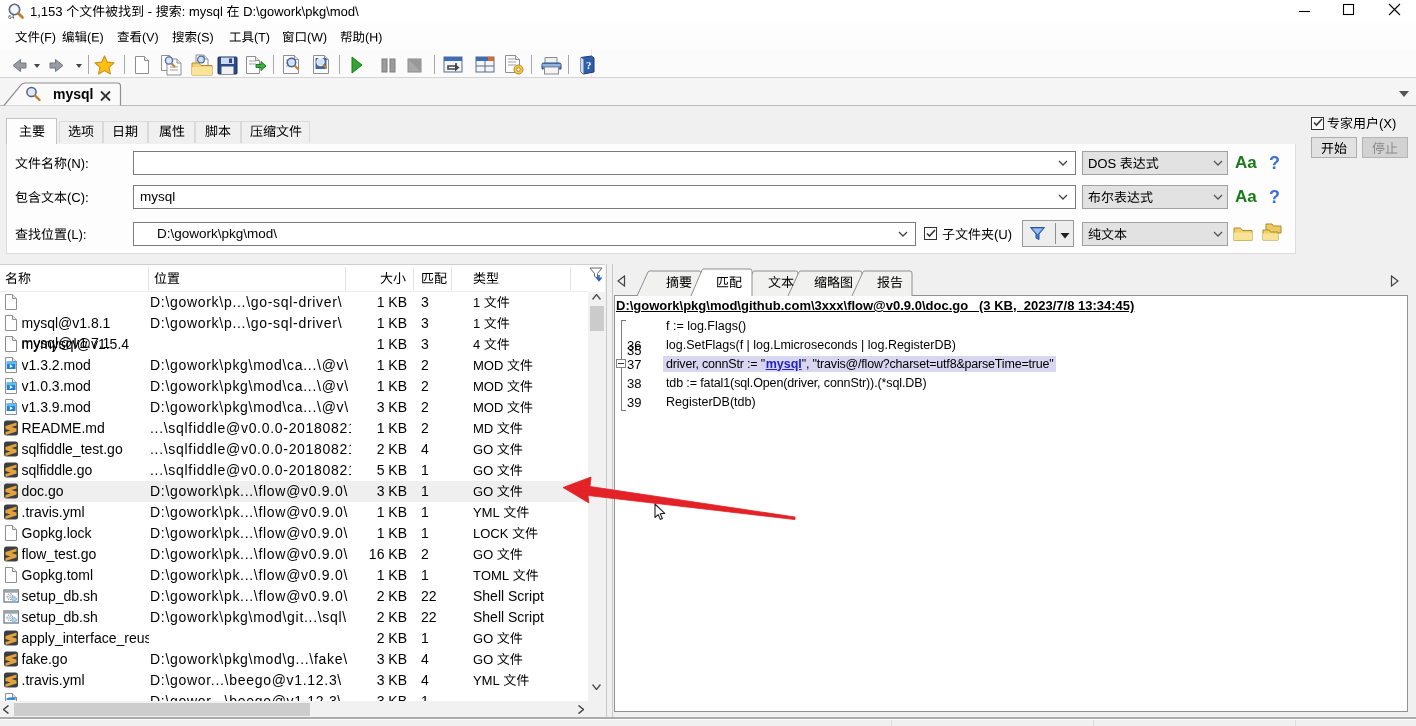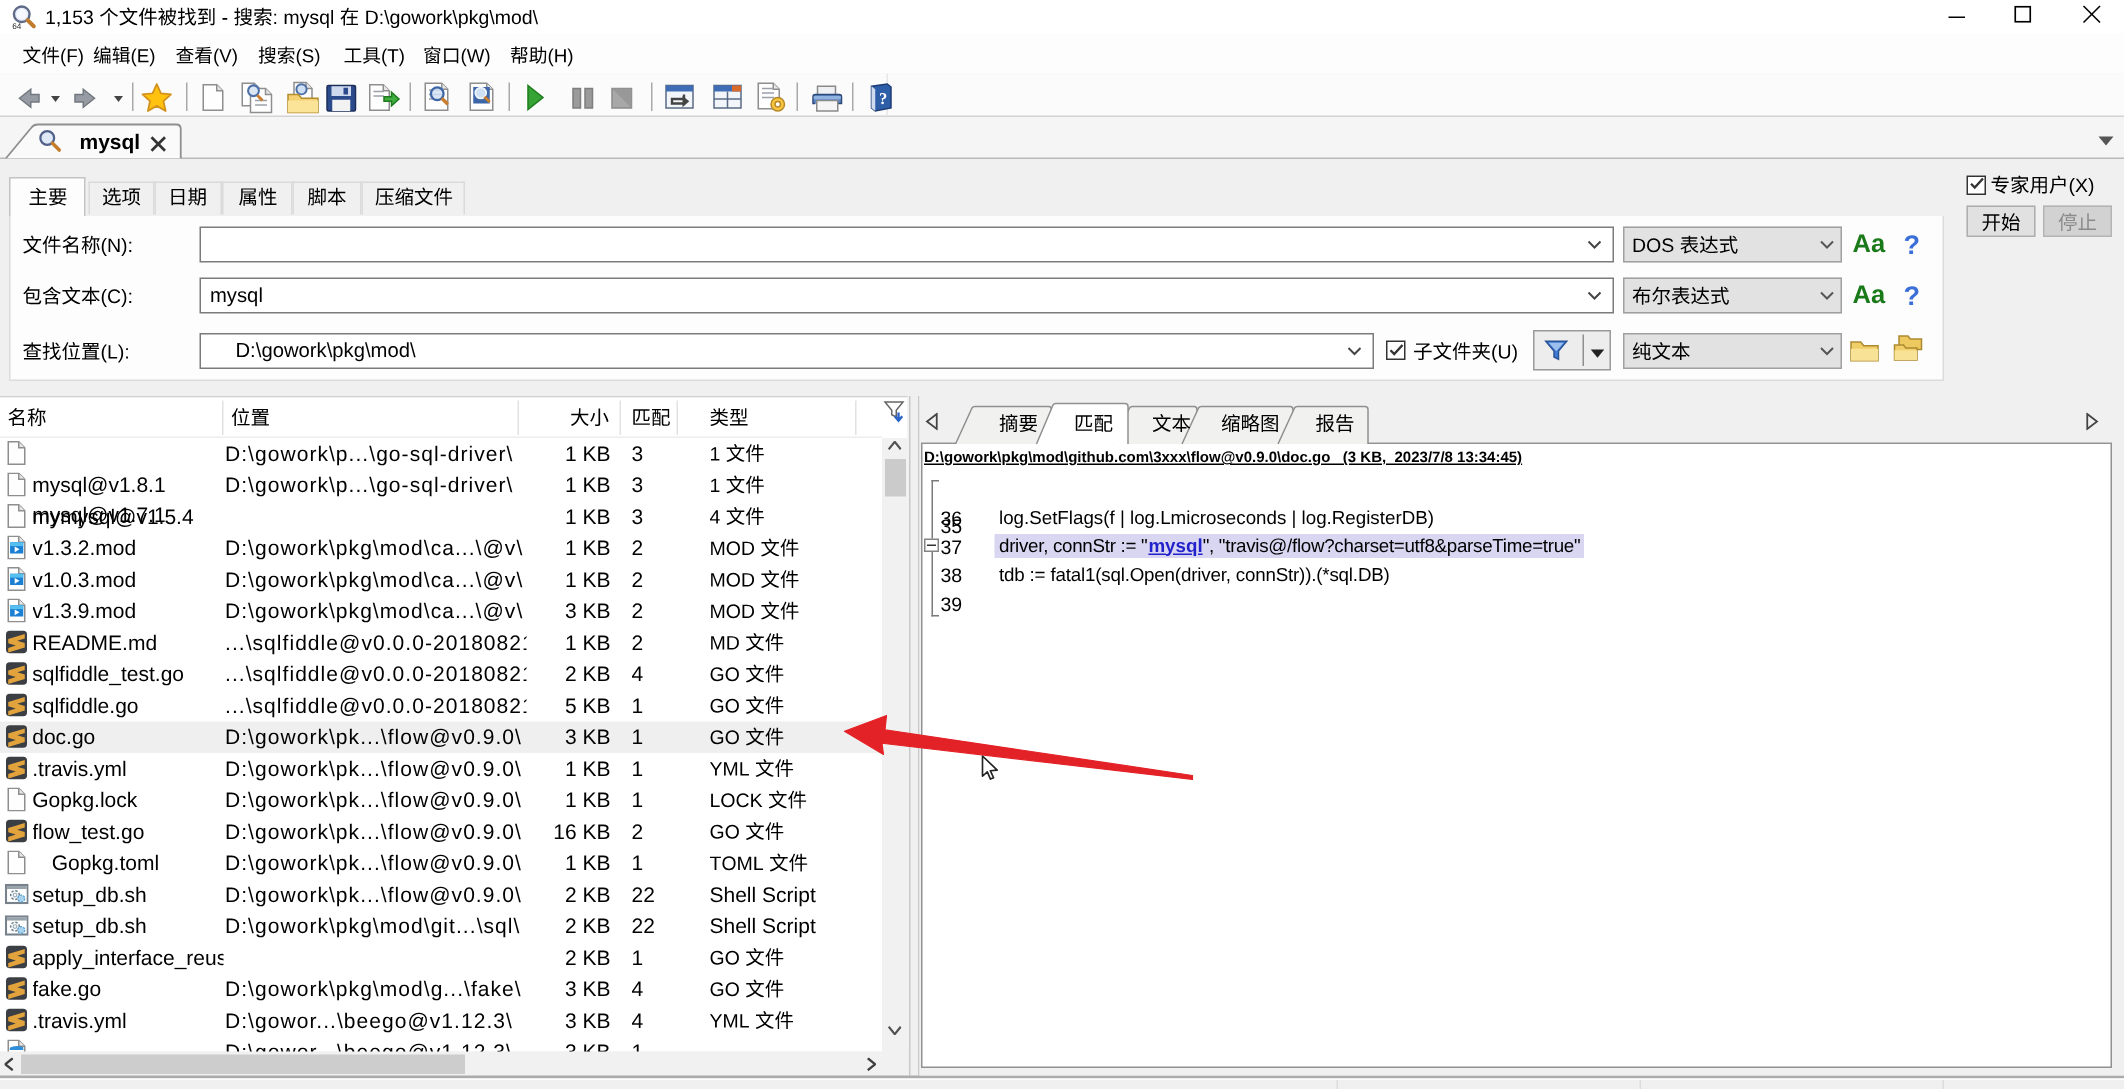--- a/index.html
+++ b/index.html
@@ -468,21 +468,21 @@
     <div style="position:absolute;left:150px;top:544px;width:201px;height:21px;font-size:14px;line-height:21px;color:#000;white-space:pre;letter-spacing:0.7px;overflow:hidden;">D:\gowork\pk...\flow@v0.9.0\</div>
     <div style="position:absolute;left:368.8623046875px;top:544px;width:42.1376953125px;height:21px;font-size:14px;line-height:21px;color:#000;white-space:pre;">16 KB</div>
     <div style="position:absolute;left:421px;top:544px;width:40px;height:21px;font-size:14px;line-height:21px;color:#000;white-space:pre;">2</div>
     <svg style="position:absolute;left:471px;top:546.2px;overflow:visible" width="54" height="17" viewBox="-2 -13.0 54 17">
       <path d="M0.7 -4.5Q0.7 -6.7 1.8 -7.9Q3.0 -9.1 5.1 -9.1Q6.6 -9.1 7.5 -8.6Q8.4 -8.1 8.9 -7.0L7.8 -6.6Q7.4 -7.4 6.7 -7.7Q6.1 -8.1 5.1 -8.1Q3.5 -8.1 2.7 -7.2Q1.9 -6.2 1.9 -4.5Q1.9 -2.8 2.8 -1.8Q3.6 -0.9 5.2 -0.9Q6.0 -0.9 6.8 -1.1Q7.6 -1.4 8.0 -1.8L8.0 -3.5L5.4 -3.5L5.4 -4.5L9.1 -4.5L9.1 -1.4Q8.4 -0.7 7.4 -0.3Q6.4 0.1 5.2 0.1Q3.8 0.1 2.7 -0.4Q1.7 -1.0 1.2 -2.0Q0.7 -3.1 0.7 -4.5ZM19.6 -4.5Q19.6 -3.1 19.1 -2.1Q18.5 -1.0 17.5 -0.4Q16.5 0.1 15.2 0.1Q13.8 0.1 12.8 -0.4Q11.8 -1.0 11.3 -2.0Q10.7 -3.1 10.7 -4.5Q10.7 -6.7 11.9 -7.9Q13.1 -9.1 15.2 -9.1Q16.5 -9.1 17.5 -8.5Q18.5 -8.0 19.1 -7.0Q19.6 -5.9 19.6 -4.5ZM18.4 -4.5Q18.4 -6.2 17.5 -7.1Q16.7 -8.1 15.2 -8.1Q13.6 -8.1 12.8 -7.1Q12.0 -6.2 12.0 -4.5Q12.0 -2.8 12.8 -1.8Q13.7 -0.9 15.2 -0.9Q16.7 -0.9 17.5 -1.8Q18.4 -2.8 18.4 -4.5ZM29.3 -10.7C29.7 -10.1 30.1 -9.2 30.3 -8.7L31.4 -9.0C31.2 -9.5 30.7 -10.4 30.3 -11.0ZM24.5 -8.6L24.5 -7.7L26.5 -7.7C27.3 -5.7 28.3 -4.0 29.6 -2.6C28.2 -1.4 26.5 -0.5 24.3 0.1C24.5 0.3 24.8 0.8 24.9 1.0C27.1 0.3 28.9 -0.6 30.4 -1.9C31.8 -0.6 33.6 0.4 35.7 0.9C35.9 0.7 36.2 0.3 36.4 0.1C34.3 -0.5 32.6 -1.4 31.1 -2.6C32.4 -4.0 33.4 -5.6 34.2 -7.7L36.2 -7.7L36.2 -8.6ZM30.4 -3.3C29.2 -4.5 28.2 -6.0 27.5 -7.7L33.1 -7.7C32.4 -5.9 31.5 -4.5 30.4 -3.3ZM41.0 -4.4L41.0 -3.5L44.7 -3.5L44.7 1.0L45.7 1.0L45.7 -3.5L49.2 -3.5L49.2 -4.4L45.7 -4.4L45.7 -7.3L48.7 -7.3L48.7 -8.3L45.7 -8.3L45.7 -10.8L44.7 -10.8L44.7 -8.3L42.9 -8.3C43.1 -8.8 43.3 -9.5 43.4 -10.1L42.5 -10.3C42.2 -8.6 41.6 -6.9 40.9 -5.8C41.1 -5.7 41.5 -5.5 41.7 -5.3C42.0 -5.9 42.4 -6.6 42.6 -7.3L44.7 -7.3L44.7 -4.4ZM40.3 -10.9C39.6 -8.9 38.5 -7.0 37.3 -5.7C37.4 -5.5 37.7 -5.0 37.8 -4.7C38.2 -5.2 38.6 -5.7 39.0 -6.2L39.0 1.0L39.9 1.0L39.9 -7.8C40.4 -8.7 40.9 -9.6 41.2 -10.6Z" fill="#000"></path>
     </svg>
     <svg style="position:absolute;left:3px;top:567px" width="16" height="16" viewBox="0 0 16 16">
       <path d="M2.5 0.5 L9.5 0.5 L13.5 4.5 L13.5 15.5 L2.5 15.5 Z" fill="#fefefe" stroke="#8e8e8e" stroke-width="1"></path>
       <path d="M9.5 0.5 L9.5 4.5 L13.5 4.5" fill="#e8e8e8" stroke="#8e8e8e" stroke-width="1"></path>
     </svg>
-    <div style="position:absolute;left:21.5px;top:565px;width:127px;height:21px;font-size:14px;line-height:21px;color:#000;white-space:pre;overflow:hidden;margin-left:13px;">Gopkg.toml</div>
+    <div style="position:absolute;left:21.5px;top:565px;width:127px;height:21px;font-size:14px;line-height:21px;color:#000;white-space:pre;overflow:hidden;">Gopkg.toml</div>
     <div style="position:absolute;left:150px;top:565px;width:201px;height:21px;font-size:14px;line-height:21px;color:#000;white-space:pre;letter-spacing:0.7px;overflow:hidden;">D:\gowork\pk...\flow@v0.9.0\</div>
     <div style="position:absolute;left:376.6484375px;top:565px;width:34.3515625px;height:21px;font-size:14px;line-height:21px;color:#000;white-space:pre;">1 KB</div>
     <div style="position:absolute;left:421px;top:565px;width:40px;height:21px;font-size:14px;line-height:21px;color:#000;white-space:pre;">1</div>
     <svg style="position:absolute;left:471px;top:567.2px;overflow:visible" width="70" height="17" viewBox="-2 -13.0 70 17">
       <path d="M4.6 -8.0L4.6 0.0L3.4 0.0L3.4 -8.0L0.3 -8.0L0.3 -8.9L7.6 -8.9L7.6 -8.0ZM17.4 -4.5Q17.4 -3.1 16.9 -2.1Q16.4 -1.0 15.4 -0.4Q14.4 0.1 13.0 0.1Q11.6 0.1 10.6 -0.4Q9.6 -1.0 9.1 -2.0Q8.6 -3.1 8.6 -4.5Q8.6 -6.7 9.7 -7.9Q10.9 -9.1 13.0 -9.1Q14.4 -9.1 15.4 -8.5Q16.4 -8.0 16.9 -7.0Q17.4 -5.9 17.4 -4.5ZM16.2 -4.5Q16.2 -6.2 15.4 -7.1Q14.5 -8.1 13.0 -8.1Q11.5 -8.1 10.6 -7.1Q9.8 -6.2 9.8 -4.5Q9.8 -2.8 10.6 -1.8Q11.5 -0.9 13.0 -0.9Q14.5 -0.9 15.4 -1.8Q16.2 -2.8 16.2 -4.5ZM26.7 0.0L26.7 -6.0Q26.7 -7.0 26.8 -7.9Q26.5 -6.7 26.2 -6.1L23.9 0.0L23.1 0.0L20.7 -6.1L20.4 -7.2L20.2 -7.9L20.2 -7.2L20.2 -6.0L20.2 0.0L19.1 0.0L19.1 -8.9L20.7 -8.9L23.1 -2.7Q23.2 -2.4 23.3 -1.9Q23.5 -1.5 23.5 -1.3Q23.5 -1.6 23.7 -2.1Q23.9 -2.6 23.9 -2.7L26.3 -8.9L27.8 -8.9L27.8 0.0ZM29.9 0.0L29.9 -8.9L31.2 -8.9L31.2 -1.0L35.7 -1.0L35.7 0.0ZM45.2 -10.7C45.6 -10.1 46.0 -9.2 46.2 -8.7L47.3 -9.0C47.1 -9.5 46.6 -10.4 46.2 -11.0ZM40.4 -8.6L40.4 -7.7L42.4 -7.7C43.2 -5.7 44.2 -4.0 45.5 -2.6C44.1 -1.4 42.3 -0.5 40.2 0.1C40.4 0.3 40.7 0.8 40.8 1.0C43.0 0.3 44.8 -0.6 46.2 -1.9C47.7 -0.6 49.5 0.4 51.6 0.9C51.8 0.7 52.1 0.3 52.3 0.1C50.2 -0.5 48.4 -1.4 47.0 -2.6C48.3 -4.0 49.3 -5.6 50.1 -7.7L52.1 -7.7L52.1 -8.6ZM46.3 -3.3C45.1 -4.5 44.1 -6.0 43.4 -7.7L49.0 -7.7C48.3 -5.9 47.4 -4.5 46.3 -3.3ZM56.8 -4.4L56.8 -3.5L60.6 -3.5L60.6 1.0L61.6 1.0L61.6 -3.5L65.1 -3.5L65.1 -4.4L61.6 -4.4L61.6 -7.3L64.5 -7.3L64.5 -8.3L61.6 -8.3L61.6 -10.8L60.6 -10.8L60.6 -8.3L58.8 -8.3C59.0 -8.8 59.1 -9.5 59.3 -10.1L58.3 -10.3C58.0 -8.6 57.5 -6.9 56.7 -5.8C57.0 -5.7 57.4 -5.5 57.6 -5.3C57.9 -5.9 58.2 -6.6 58.5 -7.3L60.6 -7.3L60.6 -4.4ZM56.2 -10.9C55.5 -8.9 54.4 -7.0 53.1 -5.7C53.3 -5.5 53.6 -5.0 53.7 -4.7C54.1 -5.2 54.5 -5.7 54.9 -6.2L54.9 1.0L55.8 1.0L55.8 -7.8C56.3 -8.7 56.8 -9.6 57.1 -10.6Z" fill="#000"></path>
     </svg>
     <svg style="position:absolute;left:3px;top:588px" width="16" height="16" viewBox="0 0 16 16">
       <rect x="1" y="2" width="14.5" height="12" fill="#fff" stroke="#78828c" stroke-width="1.4"></rect>
       <rect x="1.7" y="2.7" width="13.1" height="2" fill="#98a2aa"></rect>
       <circle cx="7" cy="8.7" r="2.9" fill="#f4f8fa" stroke="#6f7e88" stroke-width="1" stroke-dasharray="1.6 1.1"></circle>
@@ -602,31 +602,33 @@
     </svg>
     <svg style="position:absolute;left:714px;top:274.0px;overflow:visible" width="31" height="17" viewBox="-2 -13.0 31 17">
       <path d="M12.0 -10.1L1.2 -10.1L1.2 0.2L12.2 0.2L12.2 -0.7L2.2 -0.7L2.2 -9.1L4.8 -9.1C4.7 -5.8 4.5 -3.7 2.7 -2.5C2.9 -2.4 3.2 -2.0 3.3 -1.8C5.4 -3.1 5.7 -5.5 5.7 -9.1L8.0 -9.1L8.0 -3.7C8.0 -2.6 8.2 -2.3 9.3 -2.3C9.5 -2.3 10.5 -2.3 10.8 -2.3C11.7 -2.3 12.0 -2.9 12.1 -4.9C11.8 -4.9 11.4 -5.1 11.2 -5.3C11.1 -3.5 11.1 -3.2 10.7 -3.2C10.4 -3.2 9.6 -3.2 9.4 -3.2C9.0 -3.2 8.9 -3.3 8.9 -3.7L8.9 -9.1L12.0 -9.1ZM20.2 -10.3L20.2 -9.4L24.2 -9.4L24.2 -6.2L20.2 -6.2L20.2 -0.6C20.2 0.6 20.6 0.9 21.8 0.9C22.1 0.9 23.7 0.9 24.0 0.9C25.2 0.9 25.5 0.3 25.6 -1.8C25.3 -1.9 24.9 -2.1 24.7 -2.2C24.6 -0.4 24.5 -0.0 23.9 -0.0C23.6 -0.0 22.2 -0.0 21.9 -0.0C21.3 -0.0 21.2 -0.1 21.2 -0.6L21.2 -5.3L24.2 -5.3L24.2 -4.4L25.1 -4.4L25.1 -10.3ZM14.9 -2.1L18.5 -2.1L18.5 -0.7L14.9 -0.7ZM14.9 -2.8L14.9 -7.2L15.7 -7.2L15.7 -6.2C15.7 -5.5 15.6 -4.6 14.9 -4.0C15.0 -3.9 15.2 -3.7 15.3 -3.6C16.1 -4.3 16.3 -5.4 16.3 -6.1L16.3 -7.2L17.0 -7.2L17.0 -4.7C17.0 -4.1 17.2 -4.0 17.7 -4.0C17.8 -4.0 18.2 -4.0 18.3 -4.0L18.5 -4.0L18.5 -2.8ZM13.7 -10.4L13.7 -9.5L15.6 -9.5L15.6 -8.0L14.1 -8.0L14.1 1.0L14.9 1.0L14.9 0.1L18.5 0.1L18.5 0.8L19.3 0.8L19.3 -8.0L17.8 -8.0L17.8 -9.5L19.6 -9.5L19.6 -10.4ZM16.3 -8.0L16.3 -9.5L17.1 -9.5L17.1 -8.0ZM17.6 -7.2L18.5 -7.2L18.5 -4.6L18.4 -4.6C18.4 -4.6 18.4 -4.5 18.2 -4.5C18.1 -4.5 17.8 -4.5 17.7 -4.5C17.6 -4.5 17.6 -4.6 17.6 -4.7Z" fill="#000"></path>
     </svg>
     <svg style="position:absolute;left:616px;top:275px" width="10" height="12" viewBox="0 0 10 12">
       <path d="M8.5 1 L2 6 L8.5 11 Z" fill="none" stroke="#444" stroke-width="1.2"></path>
     </svg>
     <svg style="position:absolute;left:1390px;top:275px" width="10" height="12" viewBox="0 0 10 12">
       <path d="M1.5 1 L8 6 L1.5 11 Z" fill="none" stroke="#444" stroke-width="1.2"></path>
     </svg>
-    <div style="position:absolute;left:616px;top:298px;width:560px;height:16px;font-size:10px;line-height:16px;color:#000;white-space:pre;font-weight:bold;text-decoration:underline;">D:\gowork\pkg\mod\github.com\3xxx\flow@v0.9.0\doc.go   (3 KB,  2023/7/8 13:34:45)</div>
+    <div style="position:absolute;left:616px;top:298px;width:560px;height:16px;font-size:13px;line-height:16px;color:#000;white-space:pre;font-weight:bold;text-decoration:underline;">D:\gowork\pkg\mod\github.com\3xxx\flow@v0.9.0\doc.go   (3 KB,  2023/7/8 13:34:45)</div>
     <div style="position:absolute;left:620.5px;top:319.5px;width:1px;height:91.5px;background:#7a7a7a;"></div>
     <div style="position:absolute;left:620.5px;top:319.5px;width:5.0px;height:1px;background:#7a7a7a;"></div>
     <div style="position:absolute;left:620.5px;top:410px;width:5.5px;height:1px;background:#7a7a7a;"></div>
     <div style="position:absolute;left:627px;top:316.5px;width:20px;height:19px;font-size:13px;line-height:19px;color:#000;white-space:pre;margin-top:24px;">35</div>
+    <div style="position:absolute;left:666px;top:316.5px;width:420px;height:19px;font-size:12.5px;line-height:19px;color:#000;white-space:pre;letter-spacing:0px;">f := log.Flags()</div>
     <div style="position:absolute;left:627px;top:335.5px;width:20px;height:19px;font-size:13px;line-height:19px;color:#000;white-space:pre;">36</div>
     <div style="position:absolute;left:666px;top:335.5px;width:420px;height:19px;font-size:12.5px;line-height:19px;color:#000;white-space:pre;letter-spacing:0px;">log.SetFlags(f | log.Lmicroseconds | log.RegisterDB)</div>
     <div style="position:absolute;left:627px;top:354.5px;width:20px;height:19px;font-size:13px;line-height:19px;color:#000;white-space:pre;">37</div>
     <div style="position:absolute;left:627px;top:373.5px;width:20px;height:19px;font-size:13px;line-height:19px;color:#000;white-space:pre;">38</div>
     <div style="position:absolute;left:666px;top:373.5px;width:420px;height:19px;font-size:12.5px;line-height:19px;color:#000;white-space:pre;letter-spacing:-0.12px;">tdb := fatal1(sql.Open(driver, connStr)).(*sql.DB)</div>
     <div style="position:absolute;left:627px;top:392.5px;width:20px;height:19px;font-size:13px;line-height:19px;color:#000;white-space:pre;">39</div>
+    <div style="position:absolute;left:666px;top:392.5px;width:420px;height:19px;font-size:12.5px;line-height:19px;color:#000;white-space:pre;letter-spacing:0px;">RegisterDB(tdb)</div>
     <div style="position:absolute;left:663px;top:356.0px;width:393px;height:15.5px;background:#d9d6f1;"></div>
     <div style="position:absolute;left:666px;top:354.5px;width:200px;height:19px;font-size:12.5px;line-height:19px;color:#000;white-space:pre;letter-spacing:-0.19px;">driver, connStr := "</div>
     <div style="position:absolute;left:765.636279296875px;top:354.5px;width:50px;height:19px;font-size:12.5px;line-height:19px;color:#2222cc;white-space:pre;font-weight:bold;text-decoration:underline;">mysql</div>
     <div style="position:absolute;left:801.76298828125px;top:354.5px;width:320px;height:19px;font-size:12.5px;line-height:19px;color:#000;white-space:pre;letter-spacing:-0.19px;">", "travis@/flow?charset=utf8&amp;parseTime=true"</div>
     <div style="position:absolute;left:615.5px;top:358.5px;width:10px;height:9.5px;background:#fff;border:1px solid #848484;"></div>
     <div style="position:absolute;left:617.5px;top:363px;width:6.0px;height:1px;background:#333;"></div>
     <svg style="position:absolute;left:556px;top:470px" width="250" height="56" viewBox="0 0 250 56">
       <path d="M7 17.5 L35 7 L34 16.5 L239 47 L239 49.6 L32 25.5 L33 33 Z" fill="#e32227" stroke="#e32227" stroke-width="0.8" stroke-linejoin="round"></path>
     </svg>
     <svg style="position:absolute;left:654px;top:503px" width="12" height="18" viewBox="0 0 12 18">

